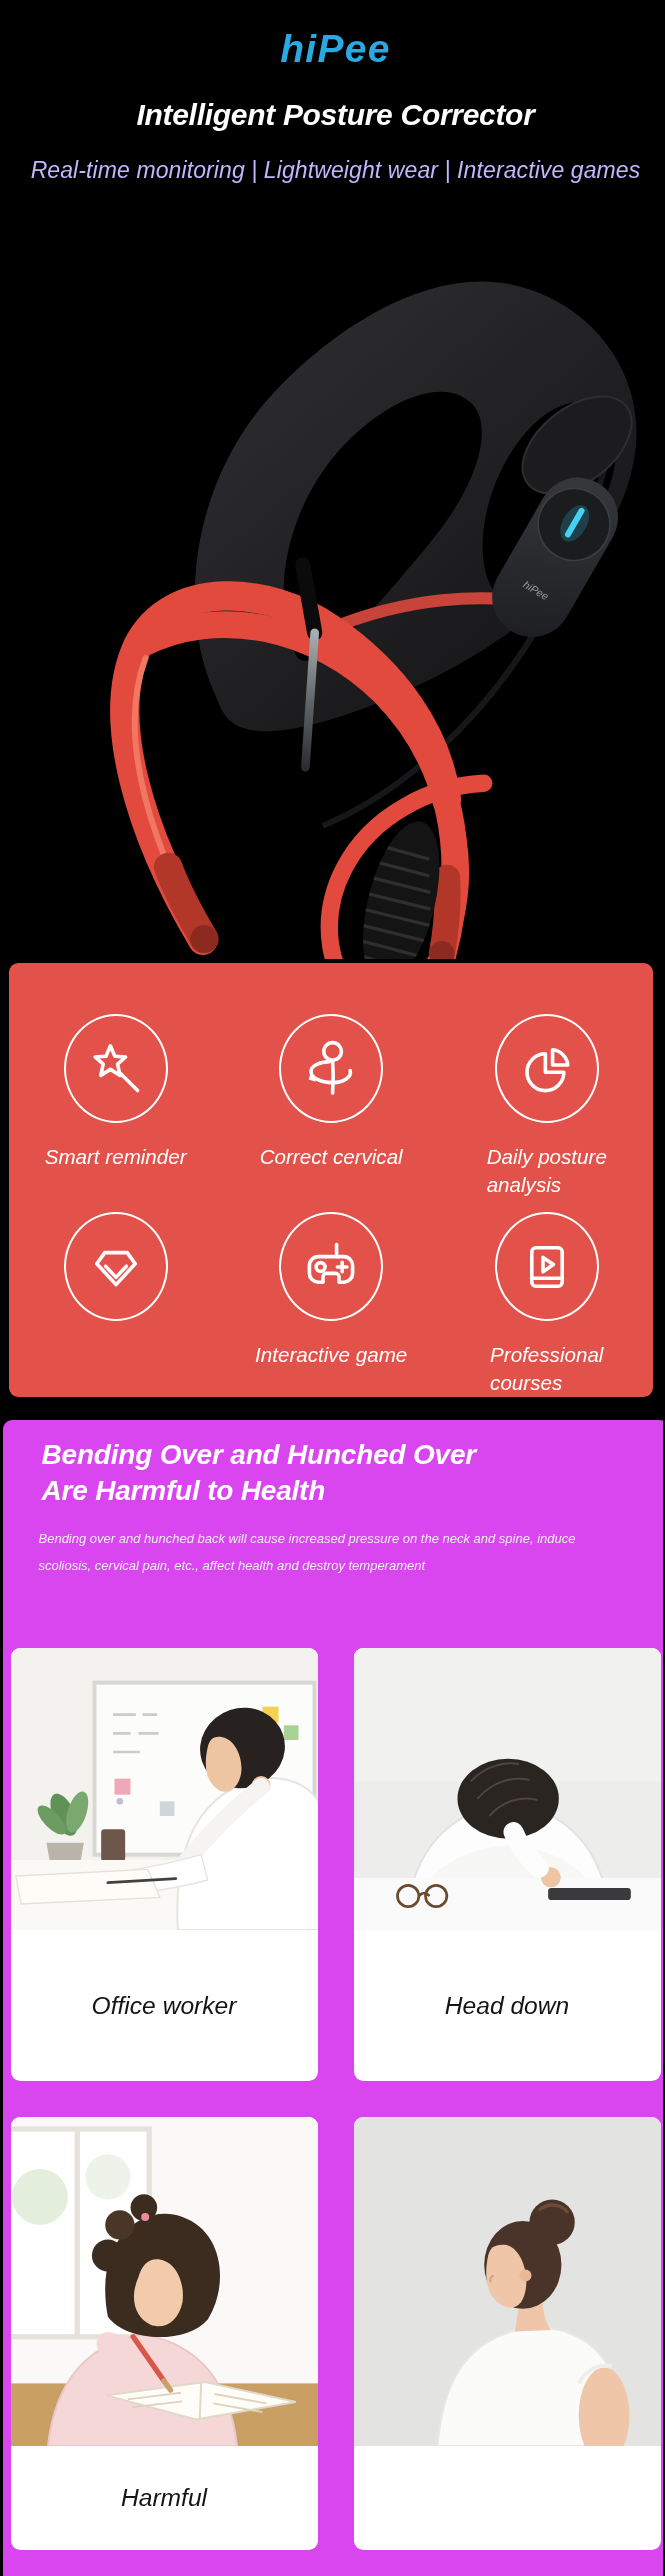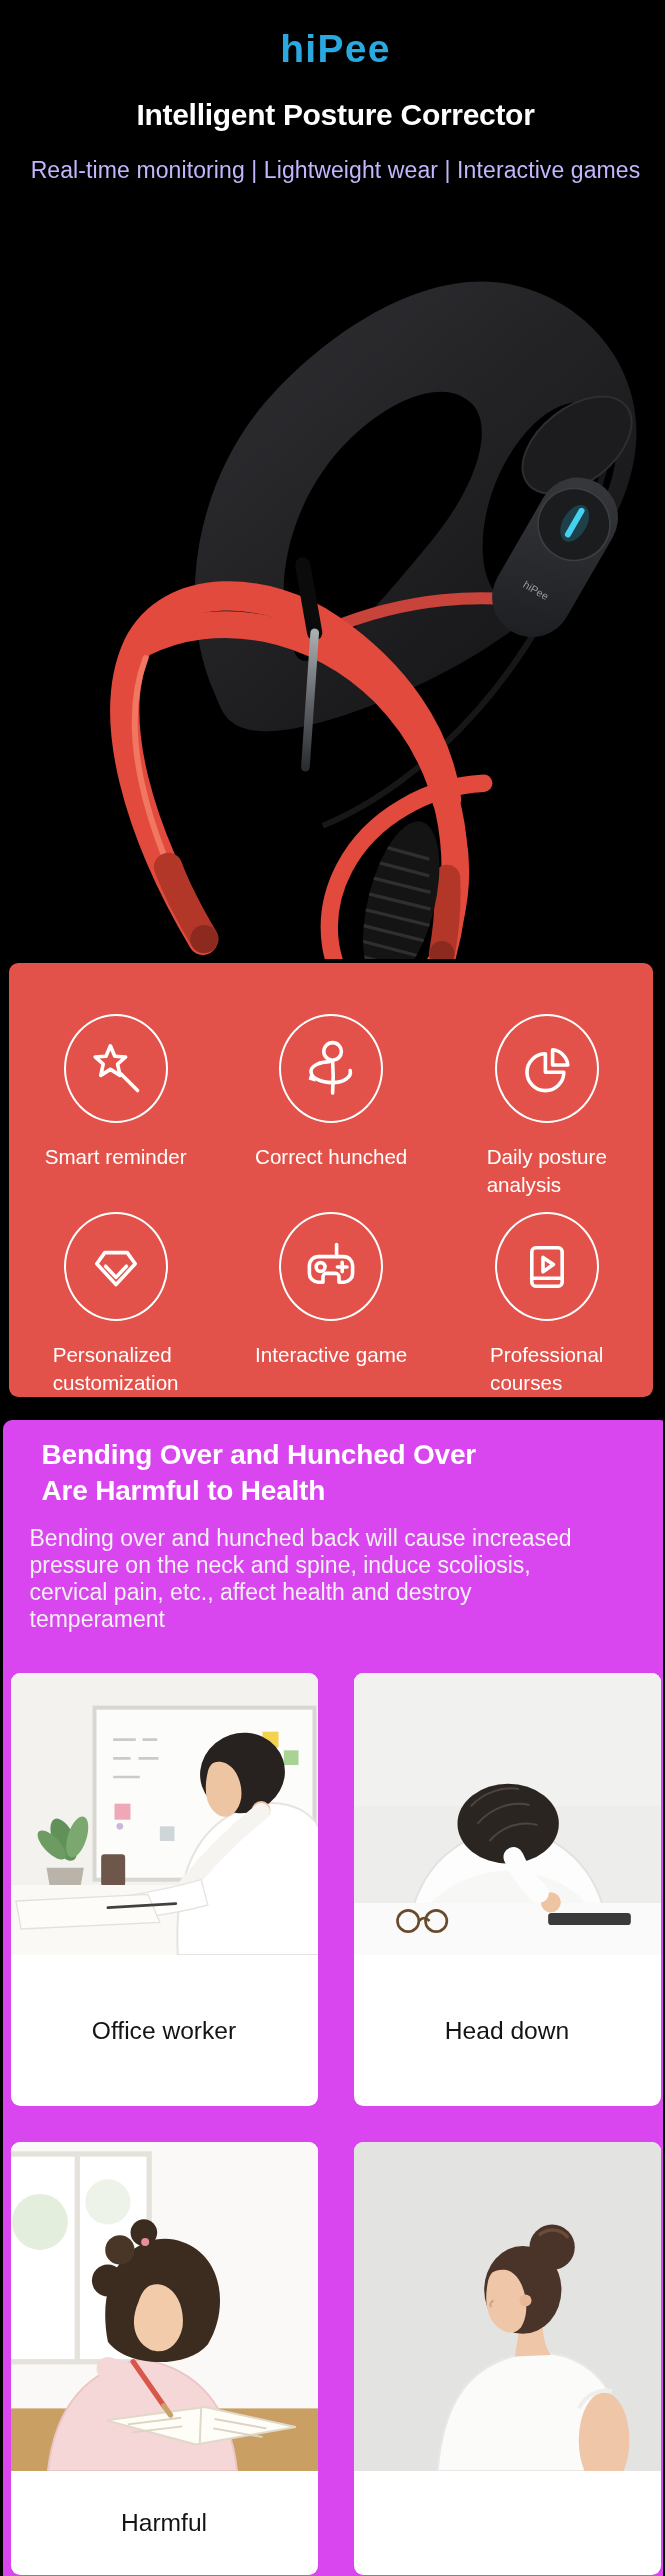--- a/index.html
+++ b/index.html
@@ -1,17 +1,17 @@
 <!DOCTYPE html>
 <html style="font-size:10.7px"><head>
 <meta charset="utf-8">
 <style>
   html,body{margin:0;padding:0;background:#000;}
   .page{position:relative;width:660px;height:2576px;background:#000;overflow:hidden;
-        font-family:"Liberation Sans","DejaVu Sans",sans-serif;margin:0 auto;}
+        font-family:"Liberation Sans","DejaVu Sans",sans-serif;margin:0 auto;font-style:italic;}
   
   .header{position:absolute;top:0;left:0;width:666px;height:200px;text-align:center;}
   .logo{position:absolute;top:27px;left:0;width:666px;font-size:39px;font-weight:700;
         letter-spacing:1.3px;color:#2aa9e0;}
   .title{position:absolute;top:98px;left:0;width:666px;font-size:30px;font-weight:800;
         letter-spacing:-0.3px;color:#fff;}
   .subtitle{position:absolute;top:157px;left:0;width:666px;font-size:23px;font-weight:400;
         color:#c4b5fd;letter-spacing:0.1px;}
   
   .hero{position:absolute;top:200px;left:0;width:666px;height:759px;}
@@ -23,23 +23,23 @@
   .feat-circle{width:100px;height:105px;border:2px solid #fff;border-radius:50%;
         display:flex;align-items:center;justify-content:center;flex:none;}
   .feat-circle svg{width:64px;height:64px;}
   .feat-label{margin-top:20px;font-size:20.6px;line-height:28px;color:#fff;font-weight:400;
         white-space:pre-line;text-align:left;}
   
   .harm{position:absolute;top:1420px;left:0;width:666px;height:1156px;
         border-radius:9.3px 9.3px 0 0;box-sizing:border-box;padding-top:17.3px;}
   .harm-heading{margin:0 39px;font-size:28px;line-height:36px;font-weight:800;color:#fff;
         white-space:pre-line;letter-spacing:-0.2px;}
-  .harm-paragraph{margin:16px 27px 0;max-width:562px;font-size:23px;line-height:27px;
+  .harm-paragraph{margin:16px 36px 0;max-width:562px;font-size:13px;line-height:27px;
         font-weight:300;color:#f0f0f0;}
-  .cards{margin:40px 8px 0;display:grid;grid-template-columns:1fr 1fr;
+  .cards{margin:69px 8px 0;display:grid;grid-template-columns:1fr 1fr;
         column-gap:16px;row-gap:20px;gap:36px;}
   .card{background:#fff;border-radius:9.3px;overflow:hidden;height:433px;
         display:flex;flex-direction:column;}
   .card-photo{width:100%;flex:none;}
   .card-photo svg{display:block;width:100%;height:100%;}
   .row1 .card-photo{height:282px;}
   .row2 .card-photo{height:329px;}
   .card-caption{flex:1;display:flex;align-items:center;justify-content:center;
         font-size:24.6px;color:#141414;font-weight:400;}
   .ico{stroke:#fff;fill:none;stroke-width:4.5;stroke-linecap:round;stroke-linejoin:round;}
@@ -133,43 +133,41 @@
 
     <div class="feat">
       <div class="feat-circle">
         <svg viewBox="-40 -40 80 80" class="ico">
           <circle cx="2" cy="-22" r="11"></circle>
           <path d="M2,-10 C3,2 3,16 2,30"></path>
           <path d="M24,2 C26,10 16,17 2,17 C-13,17 -25,11 -25,3 C-25,-4 -14,-9 -2,-9"></path>
           <path d="M-25,3 L-19,16 L-28,13 Z" fill="#fff" stroke="none"></path>
         </svg>
       </div>
-      <div class="feat-label">Correct hunched</div>
+      <div class="feat-label">Correct cervical</div>
     </div>
 
     <div class="feat">
       <div class="feat-circle">
         <svg viewBox="-40 -40 80 80" class="ico">
           <path d="M-2,-19 A23,23 0 1 0 21,4 L-2,4 Z"></path>
           <path d="M7,-24 A21,21 0 0 1 26,-5 L7,-5 Z"></path>
         </svg>
       </div>
       <div class="feat-label">Daily posture
 analysis</div>
     </div>
 
     <div class="feat">
       <div class="feat-circle">
         <svg viewBox="-40 -40 80 80" class="ico">
           <path d="M-14,-18 L14,-18 L24,-4 L0,22 L-24,-4 Z"></path>
           <path d="M-13,-1 L0,13 L13,-1"></path>
         </svg>
       </div>
-      <div class="feat-label">Personalized
-customization</div>
     </div>
 
     <div class="feat">
       <div class="feat-circle">
         <svg viewBox="-40 -40 80 80" class="ico">
           <path d="M7,-13 L7,-28"></path>
           <path d="M-16,-13 L16,-13 C22,-13 27,-8 27,-2 L27,8 C27,14 22,19 16,19 L10,19 L10,12 C10,10 8,8 6,8 L-6,8 C-8,8 -10,10 -10,12 L-10,19 L-16,19 C-22,19 -27,14 -27,8 L-27,-2 C-27,-8 -22,-13 -16,-13 Z"></path>
           <circle cx="-13" cy="0" r="5.5"></circle>
           <path d="M14,-6 L14,6 M8,0 L20,0"></path>
         </svg>

